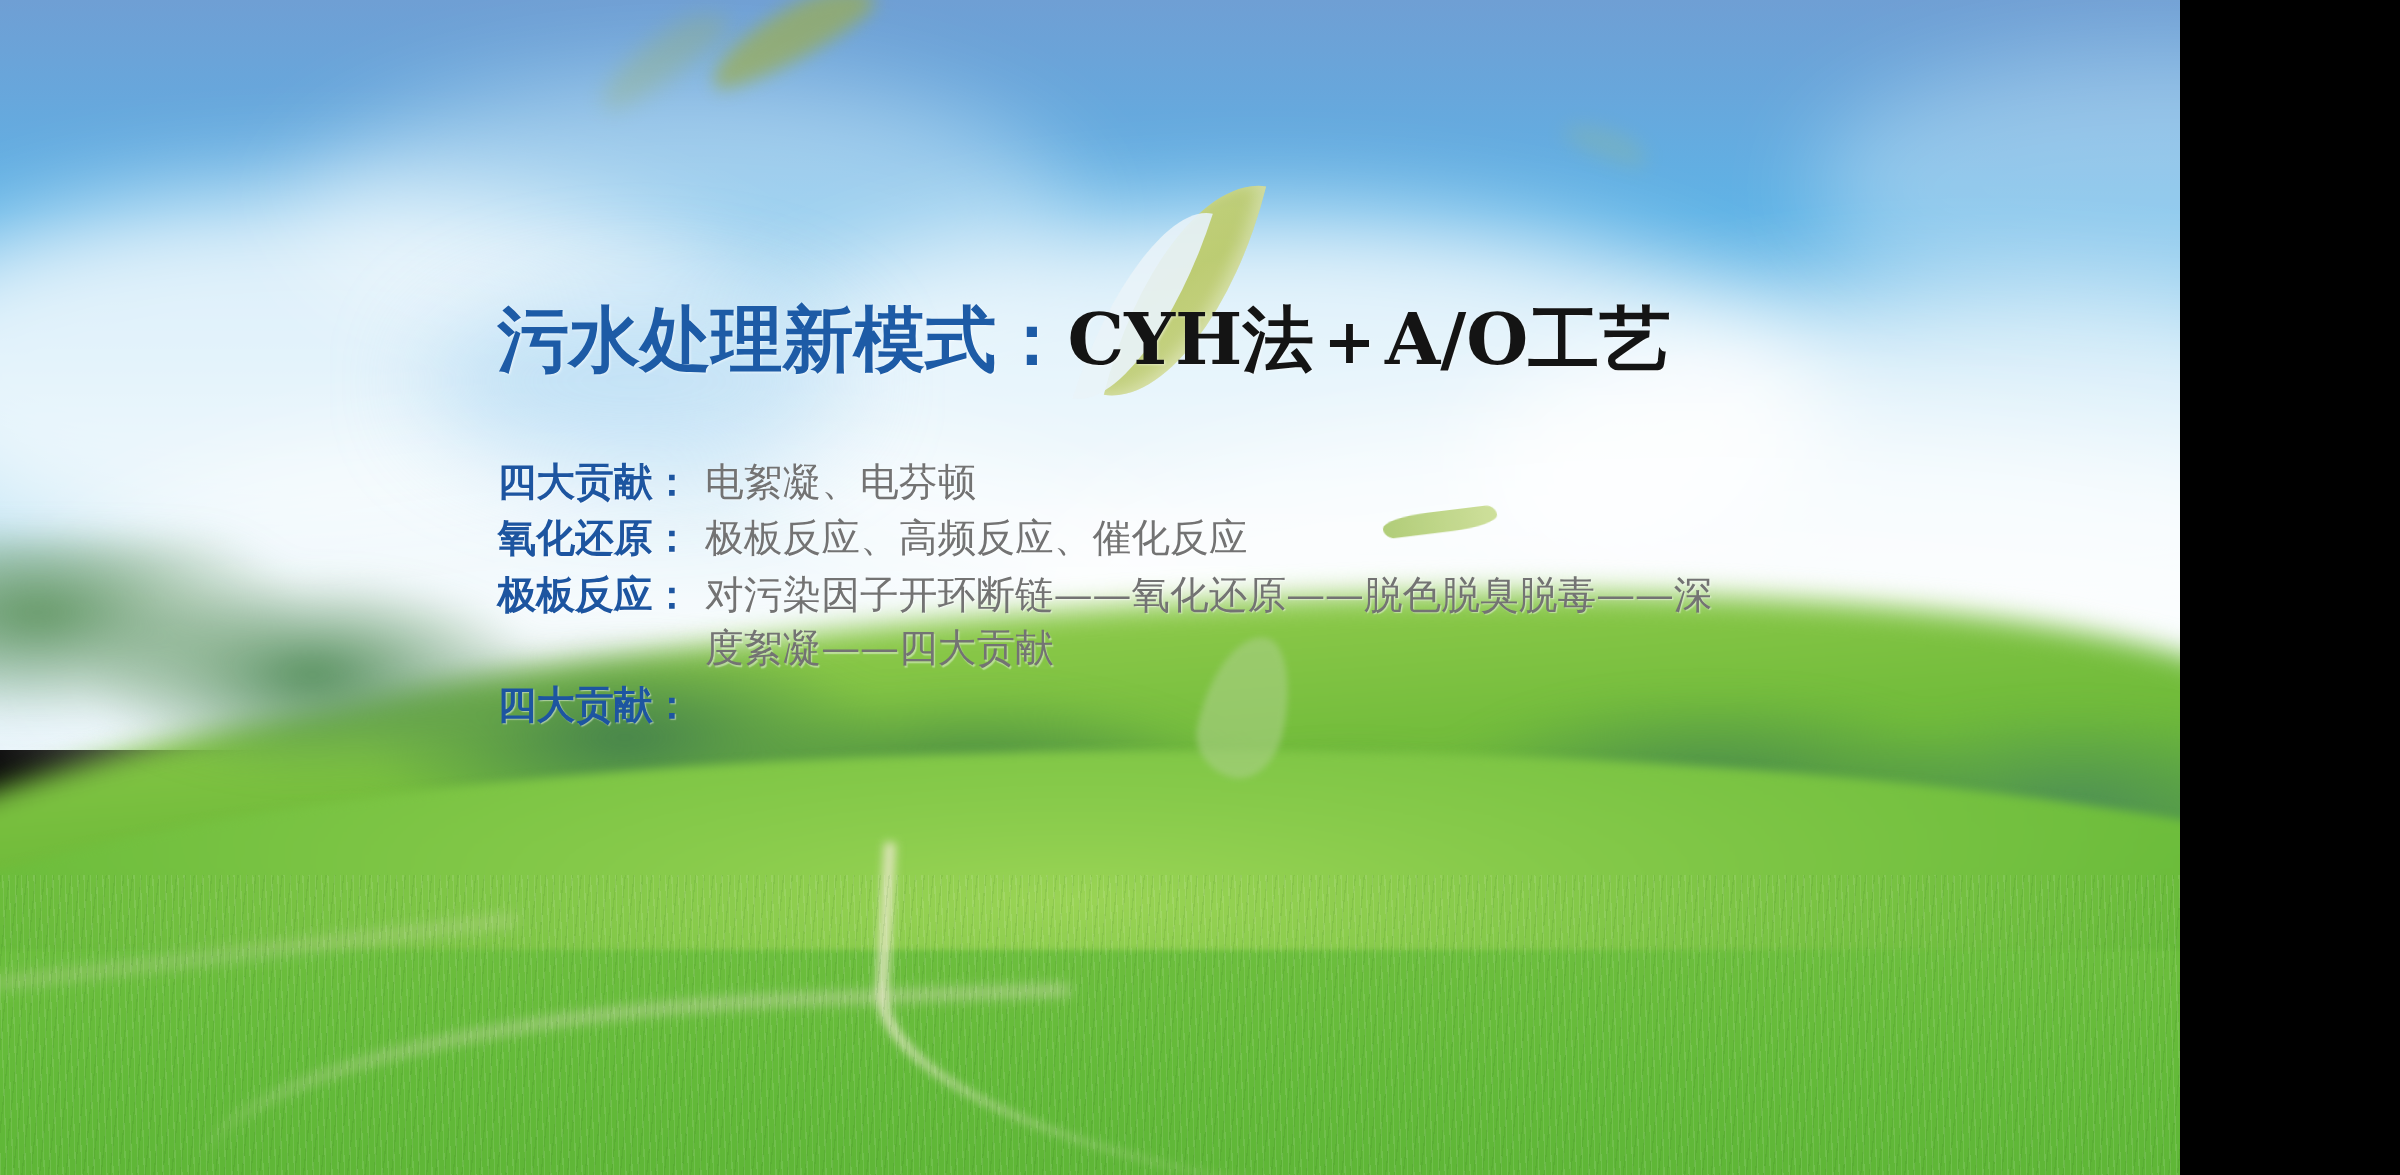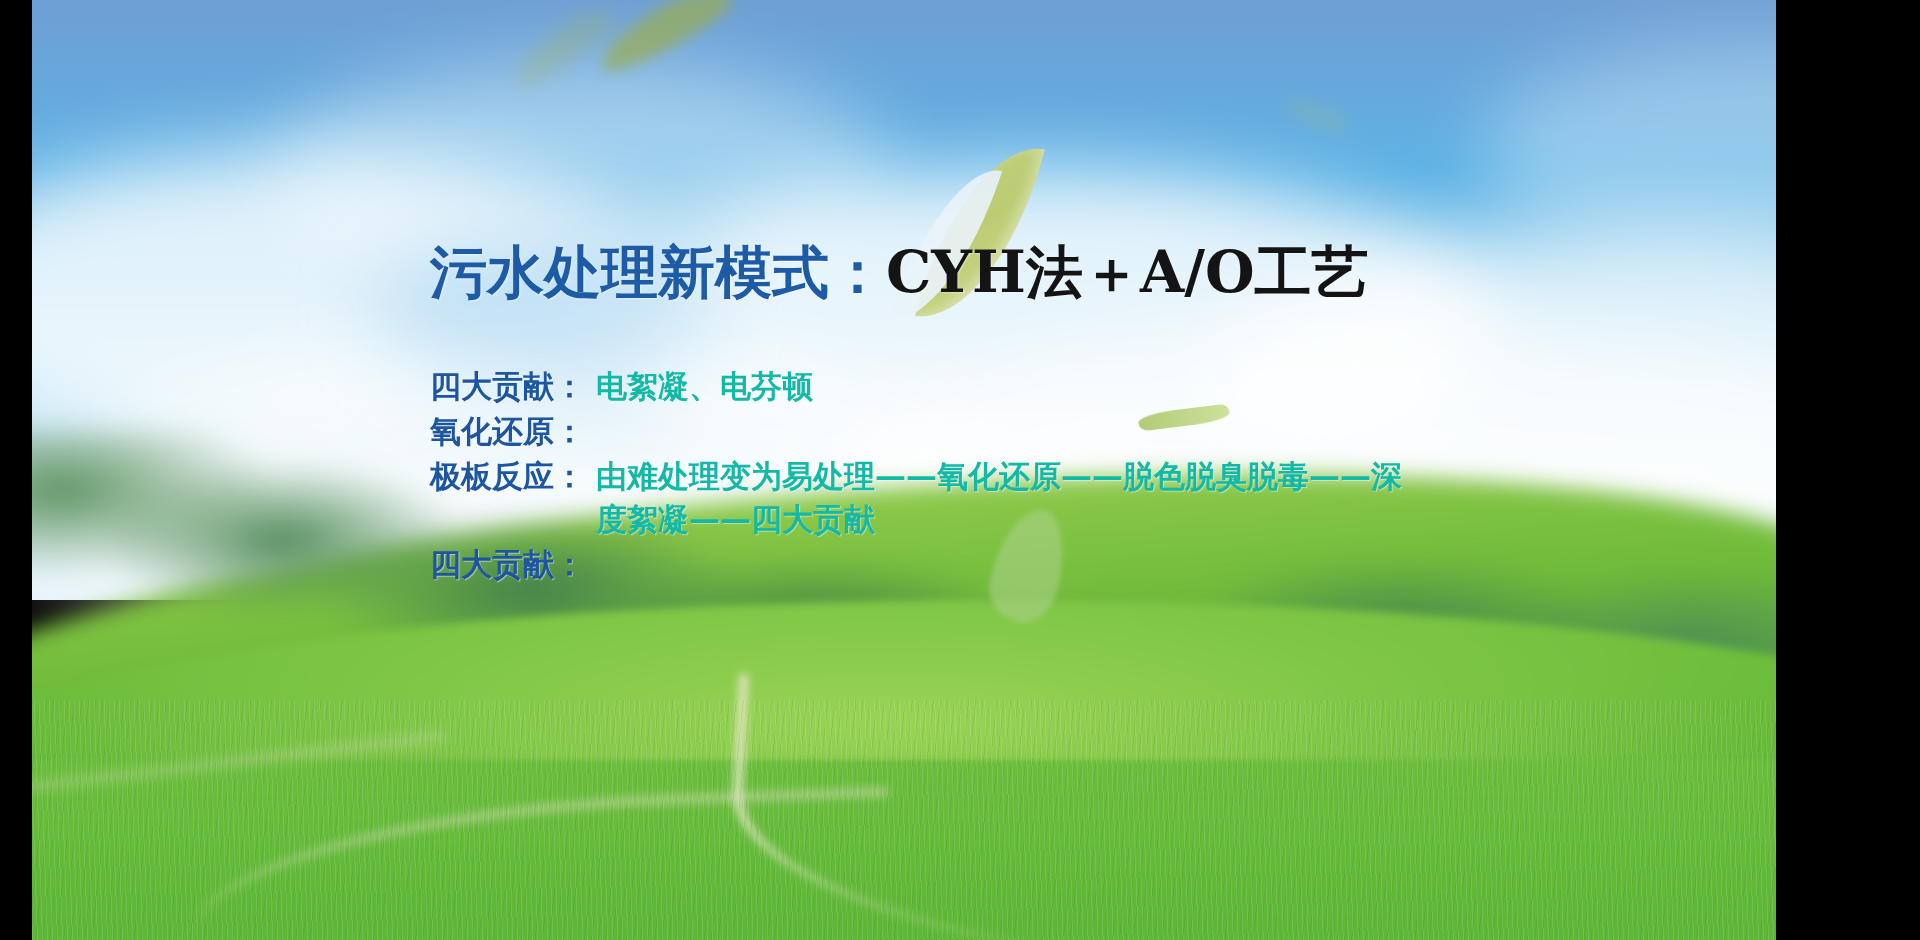--- a/index.html
+++ b/index.html
@@ -1,21 +1,21 @@
 <!DOCTYPE html>
 <html><head>
 <meta charset="utf-8">
 <style>
   html,body{margin:0;padding:0;}
   body{
     width:1920px;height:940px;overflow:hidden;
     font-family:"DejaVu Serif","Liberation Serif",serif;
     background:#000;
   }
-  #stage{position:relative;width:1744px;height:940px;overflow:hidden;margin-left:32px;}
+  #stage{position:relative;width:1744px;height:940px;overflow:hidden;}
 
   
   .sky{
     position:absolute;left:0;top:0;width:1920px;height:600px;
     background:
       linear-gradient(to bottom,
         #6f9fd4 0px,
         #68a6db 70px,
         #5fb3e6 170px,
         #7ec6ec 280px,
@@ -170,21 +170,21 @@
   .rows{position:absolute;left:398px;top:365px;}
   .row{display:flex;align-items:flex-start;margin-bottom:0px;}
   .row + .row{margin-top:2px;}
   .row-gap{margin-top:24px;justify-content:space-between;}
   .lbl{
     color:#1d55a0;font-weight:700;font-size:31px;line-height:43px;
     white-space:nowrap;width:166px;flex:0 0 166px;
     text-shadow:1px 1px 1px rgba(255,255,255,.5);
   }
   .val{
-    color:#14b8a6;font-weight:700;font-size:31px;line-height:43px;
+    color:#737373;font-weight:400;font-size:31px;line-height:43px;
     text-shadow:1px 1px 1px rgba(255,255,255,.45);
   }
   .val .cont{display:block;}
 </style>
 </head>
 <body>
 
 <div id="stage">
 
   <div class="sky">
@@ -227,26 +227,29 @@
 
       <div class="row">
         <div class="lbl">四大贡献：</div>
         <div class="val">
           <span class="cont">电絮凝、电芬顿</span>
         </div>
       </div>
 
       <div class="row">
         <div class="lbl">氧化还原：</div>
+        <div class="val">
+          <span class="cont">极板反应、高频反应、催化反应</span>
+        </div>
       </div>
 
       <div class="row">
         <div class="lbl">极板反应：</div>
         <div class="val">
-          <span class="cont">由难处理变为易处理——氧化还原——脱色脱臭脱毒——深</span>
+          <span class="cont">对污染因子开环断链——氧化还原——脱色脱臭脱毒——深</span>
           <span class="cont">度絮凝——四大贡献</span>
         </div>
       </div>
 
       <div class="row row-gap">
         <div class="lbl">四大贡献：</div>
         <div class="val">
         </div>
       </div>
 

